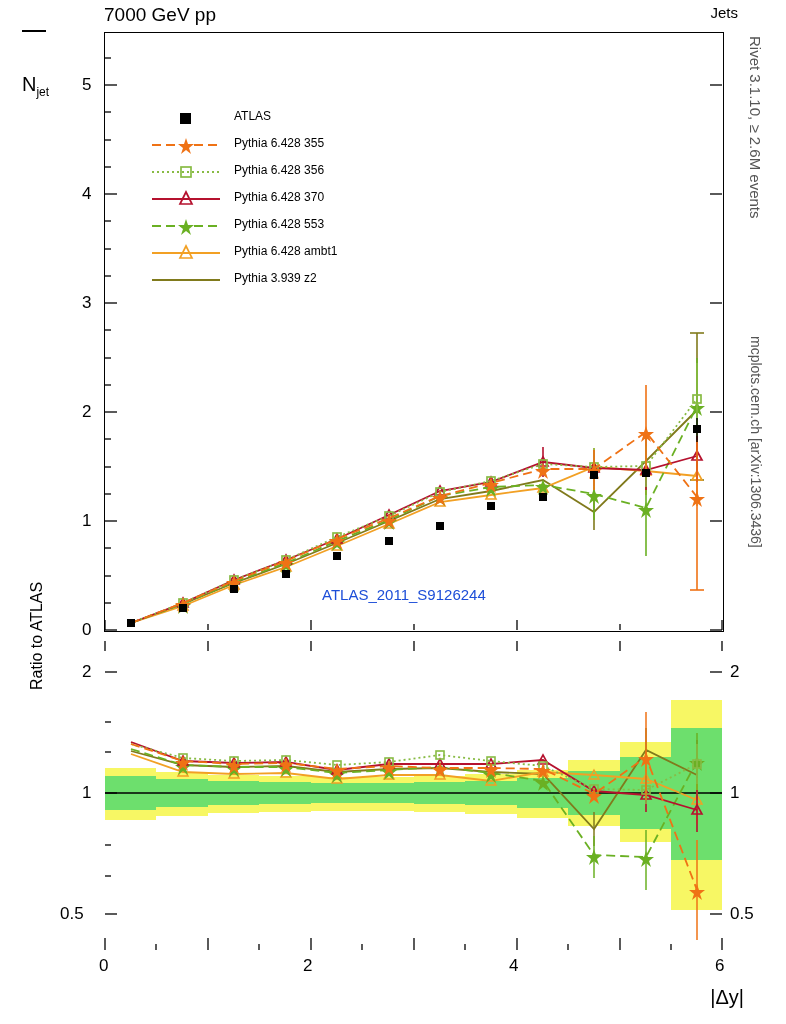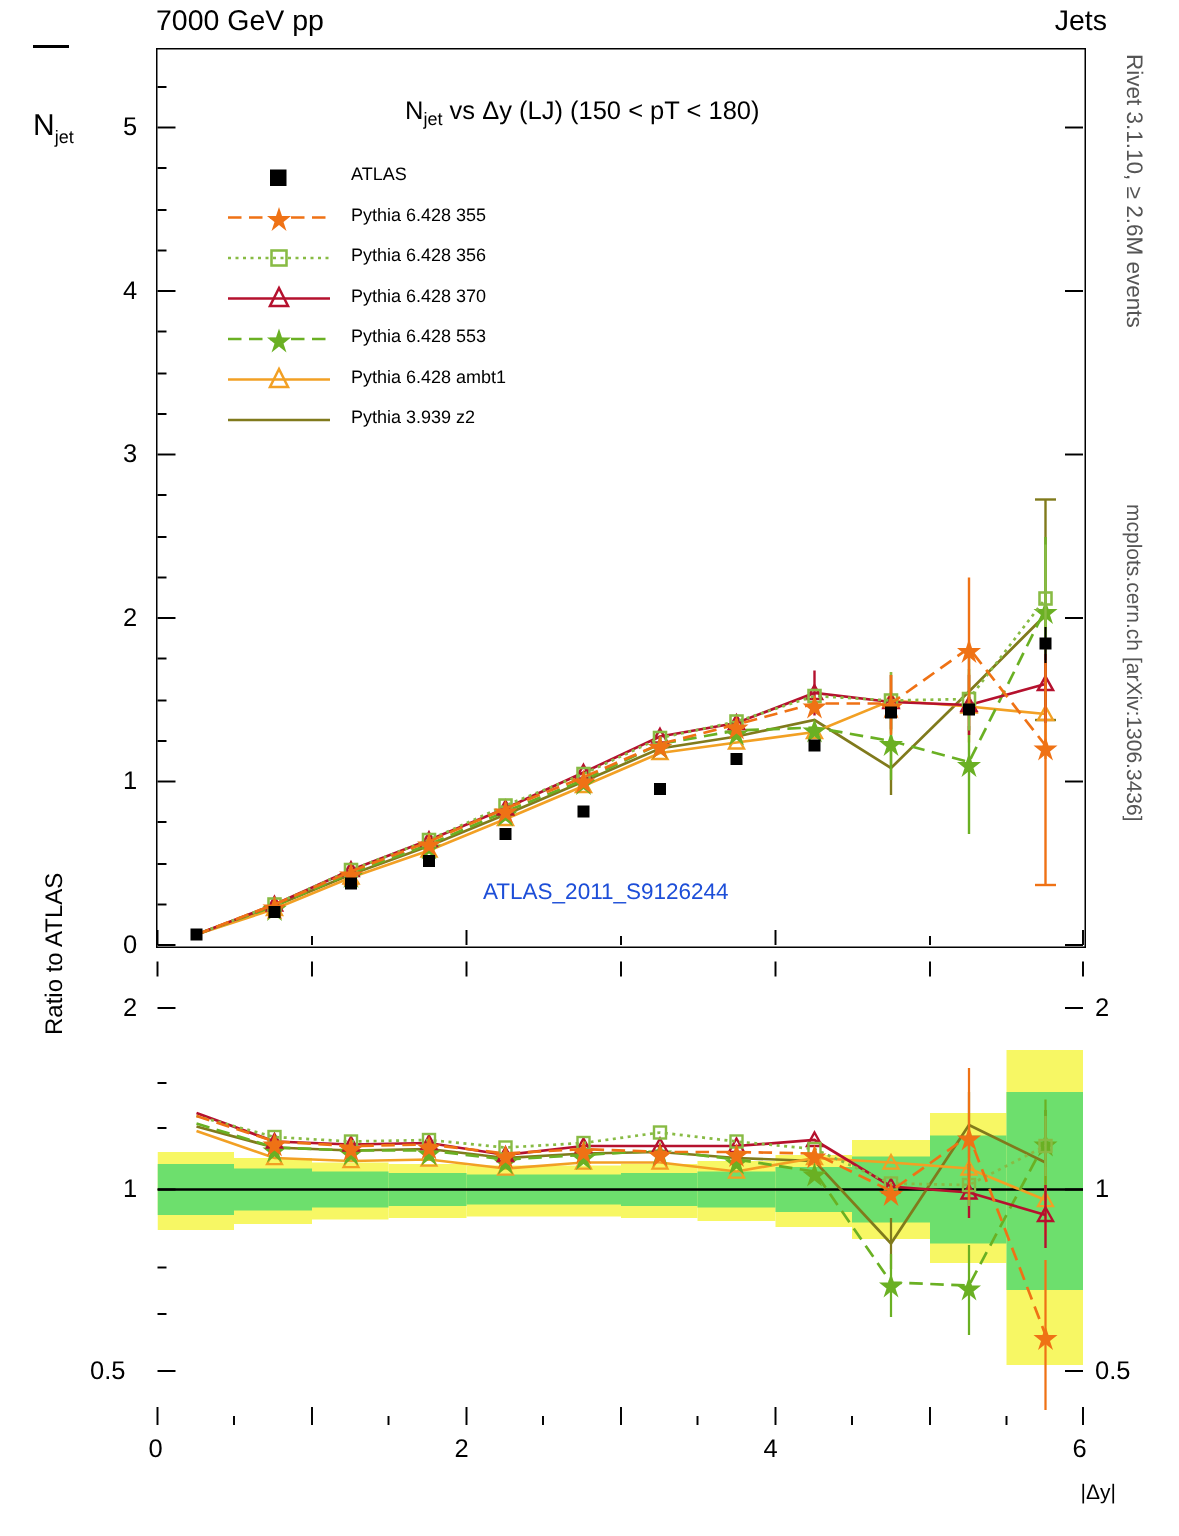--- a/index.html
+++ b/index.html
@@ -4,21 +4,21 @@
 <style>
   html,body{margin:0;padding:0;background:#ffffff;}
   body{width:786px;height:1024px;font-family:"Liberation Sans",sans-serif;color:#000;}
   #root{position:relative;width:786px;height:1024px;overflow:hidden;}
 
   .txt{position:absolute;white-space:nowrap;}
   .vtxt{position:absolute;white-space:nowrap;transform-origin:0 0;}
 
   
   #hdr-left{left:104px;top:4px;font-size:19px;}
-  #hdr-right{right:48px;top:4px;font-size:19px;}
+  #hdr-right{right:48px;top:4px;font-size:15px;}
 
   
   #plot-main{position:absolute;left:104px;top:32px;width:620px;height:600px;
              border:1.5px solid #000;box-sizing:border-box;background:#fff;}
 
   
   #legend{position:absolute;left:150px;top:105px;font-size:16px;}
   .leg-row{position:relative;height:27px;}
   .leg-mark{position:absolute;left:0;top:0;width:74px;height:27px;}
   .leg-text{position:absolute;left:84px;top:4px;white-space:nowrap;font-size:12px;}
@@ -26,21 +26,21 @@
   #main-title{left:270px;top:64px;font-size:17px;}
   #watermark{left:322px;top:586px;font-size:15px;color:#1d4ed8;}
 
   
   #cap1{left:764px;top:36px;font-size:15px;color:#555;transform:rotate(90deg);}
   #cap2{left:764px;top:336px;font-size:14px;color:#555;transform:rotate(90deg);}
 
   
   #ylab-main{left:22px;top:30px;font-size:20px;}
   #ylab-ratio{left:28px;top:690px;font-size:16px;transform:rotate(-90deg);transform-origin:0 0;}
-  #xlab{right:42px;top:986px;font-size:14px;margin-left:28px;}
+  #xlab{right:42px;top:986px;font-size:20px;margin-left:28px;}
 
   svg{position:absolute;left:0;top:0;overflow:visible;}
 </style>
 </head>
 <body>
 
 <div id="root">
 
   <div class="txt" id="hdr-left">7000 GeV pp</div>
   <div class="txt" id="hdr-right">Jets</div>
@@ -421,25 +421,20 @@
   <div class="txt" style="left:60px;top:904px;font-size:17px;">0.5</div>
   <div class="txt" style="left:730px;top:662px;font-size:17px;">2</div>
   <div class="txt" style="left:730px;top:783px;font-size:17px;">1</div>
   <div class="txt" style="left:730px;top:904px;font-size:17px;">0.5</div>
 
   <div class="txt" style="left:99px;top:956px;font-size:17px;">0</div>
   <div class="txt" style="left:303px;top:956px;font-size:17px;">2</div>
   <div class="txt" style="left:509px;top:956px;font-size:17px;">4</div>
   <div class="txt" style="left:715px;top:956px;font-size:17px;">6</div>
 
-  <div class="txt" id="main-title">
-    <span style="font-size:17px;">N<span style="font-size:12px;vertical-align:sub;">jet</span></span>
-    
-    <span style="font-size:17px;"> vs Δy (LJ) (150 &lt; pT &lt; 180)</span>
-  </div>
   <div class="txt" id="watermark">ATLAS_2011_S9126244</div>
 
   <div id="legend">
 
     <div class="leg-row">
       <svg class="leg-mark">
         <rect x="30" y="8" width="11" height="11" fill="#000"></rect>
       </svg>
       <span class="leg-text">ATLAS</span>
     </div>

